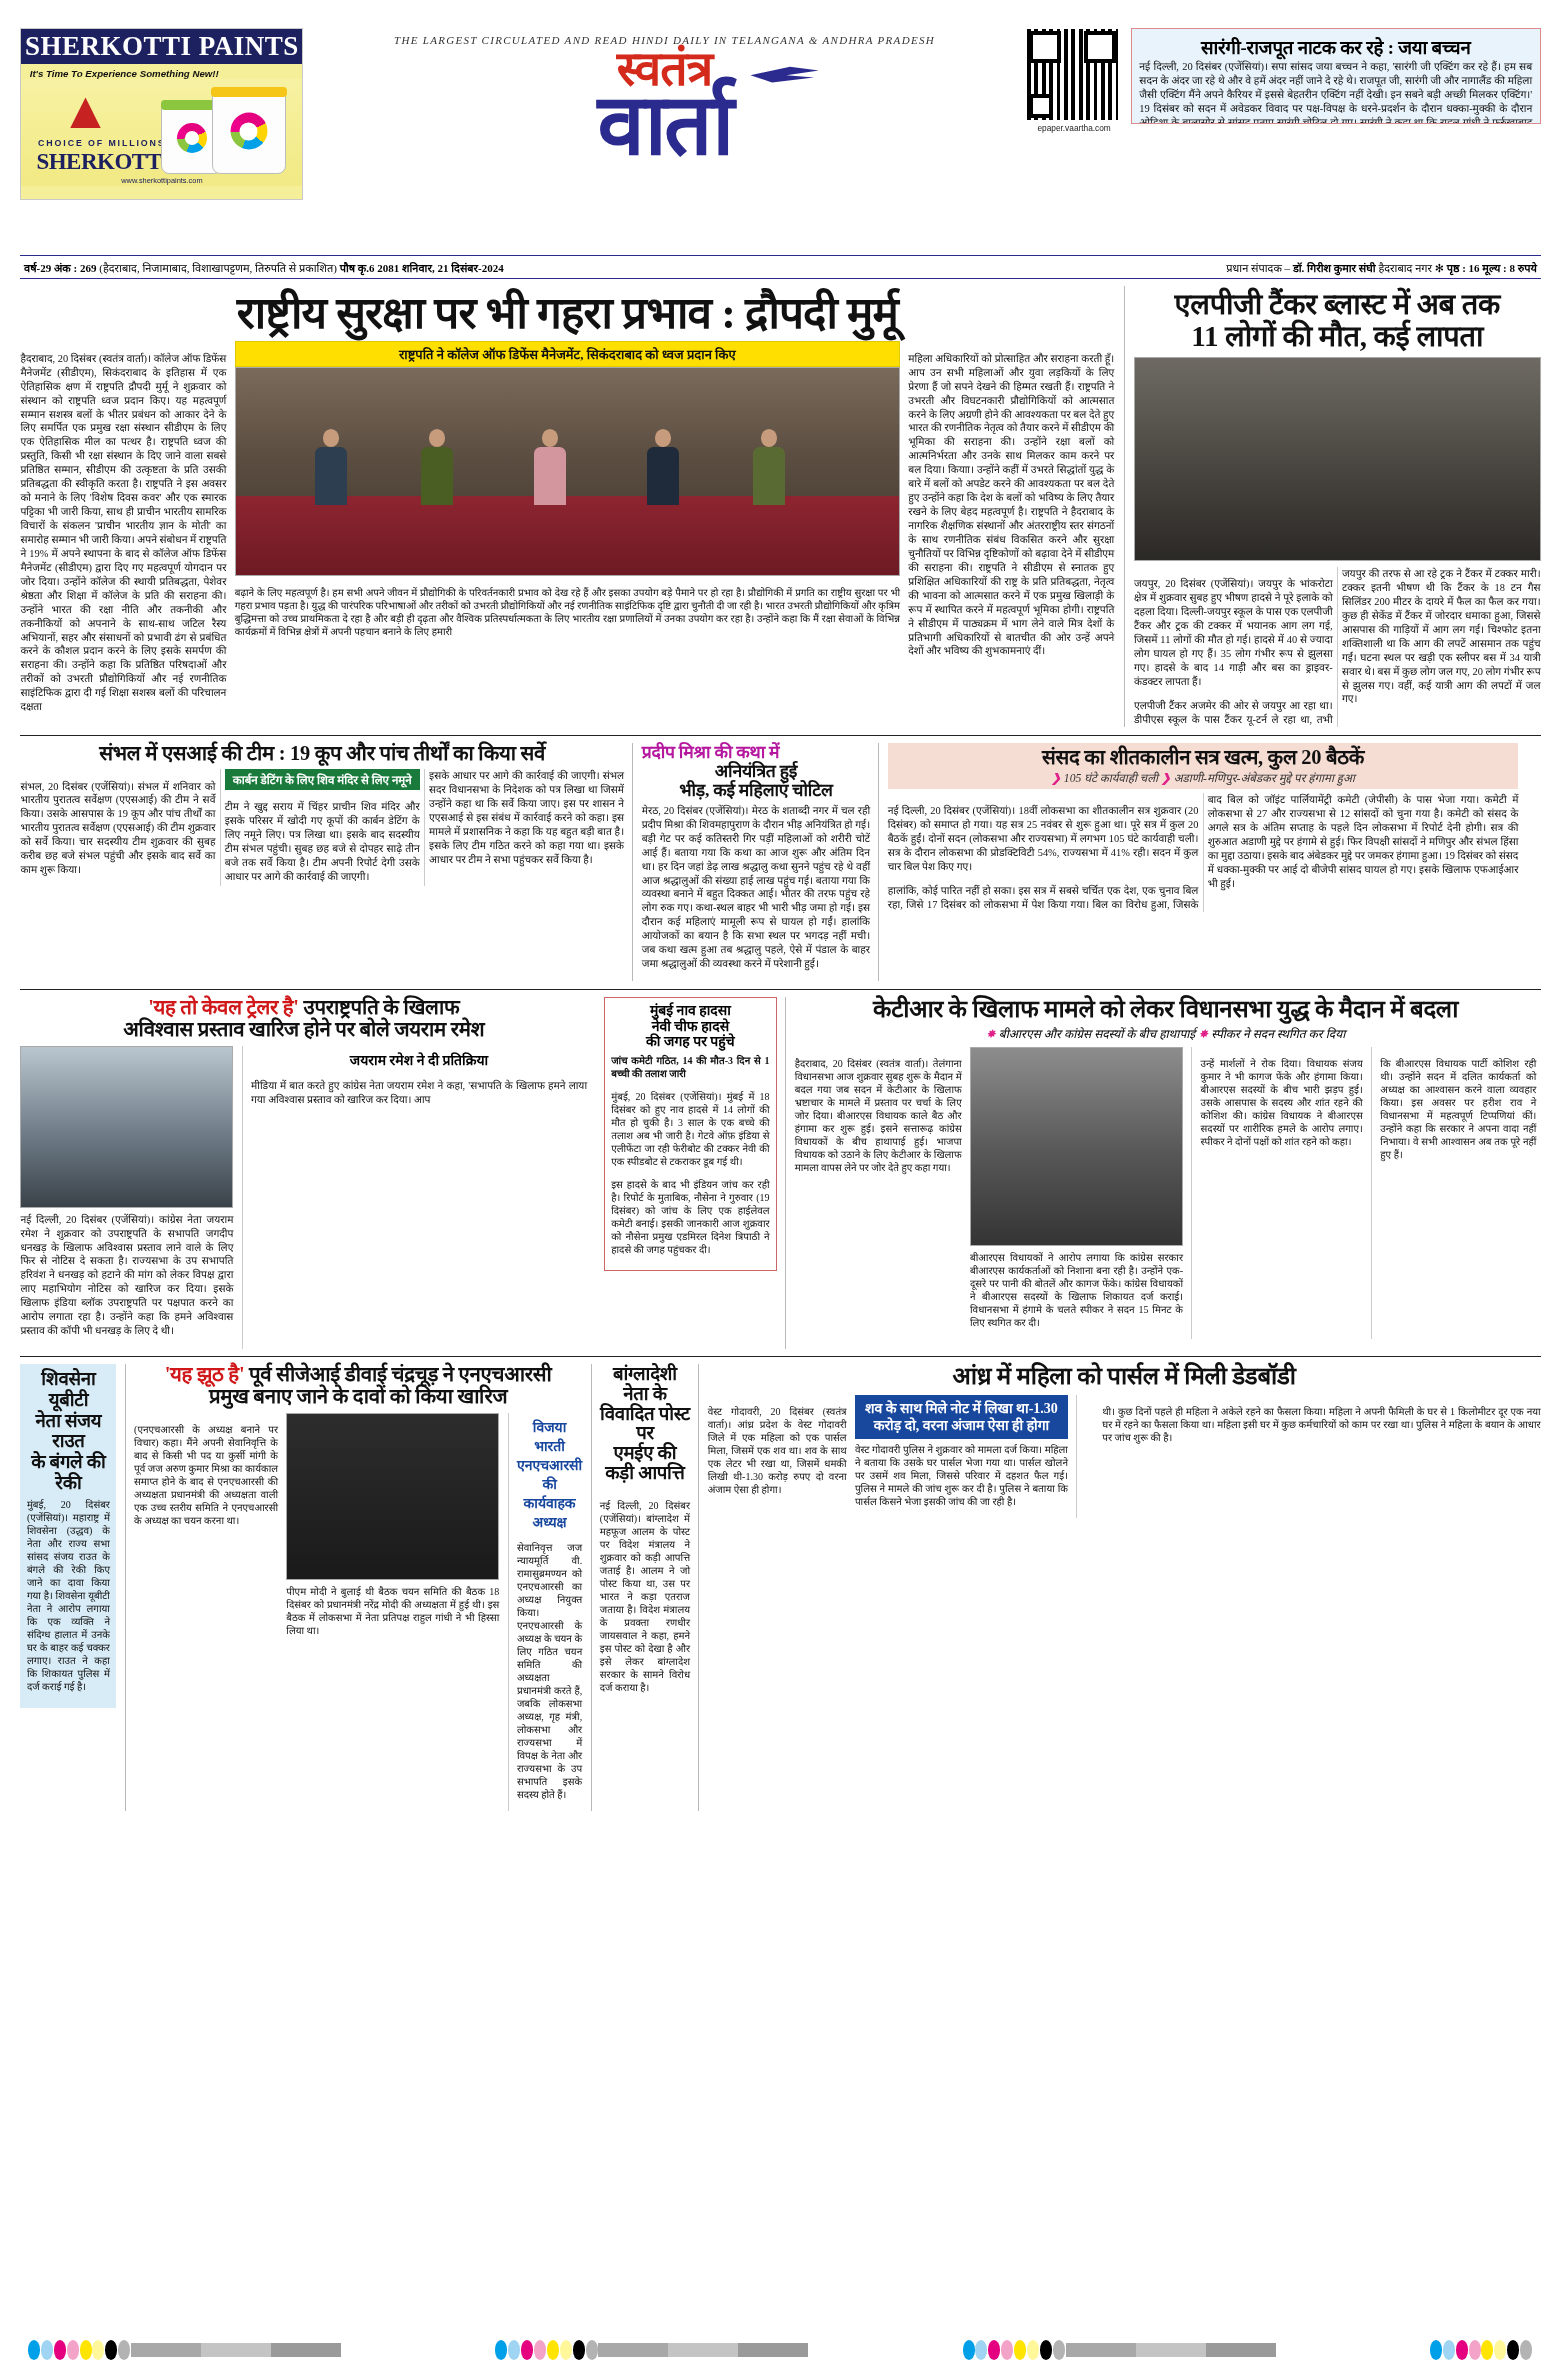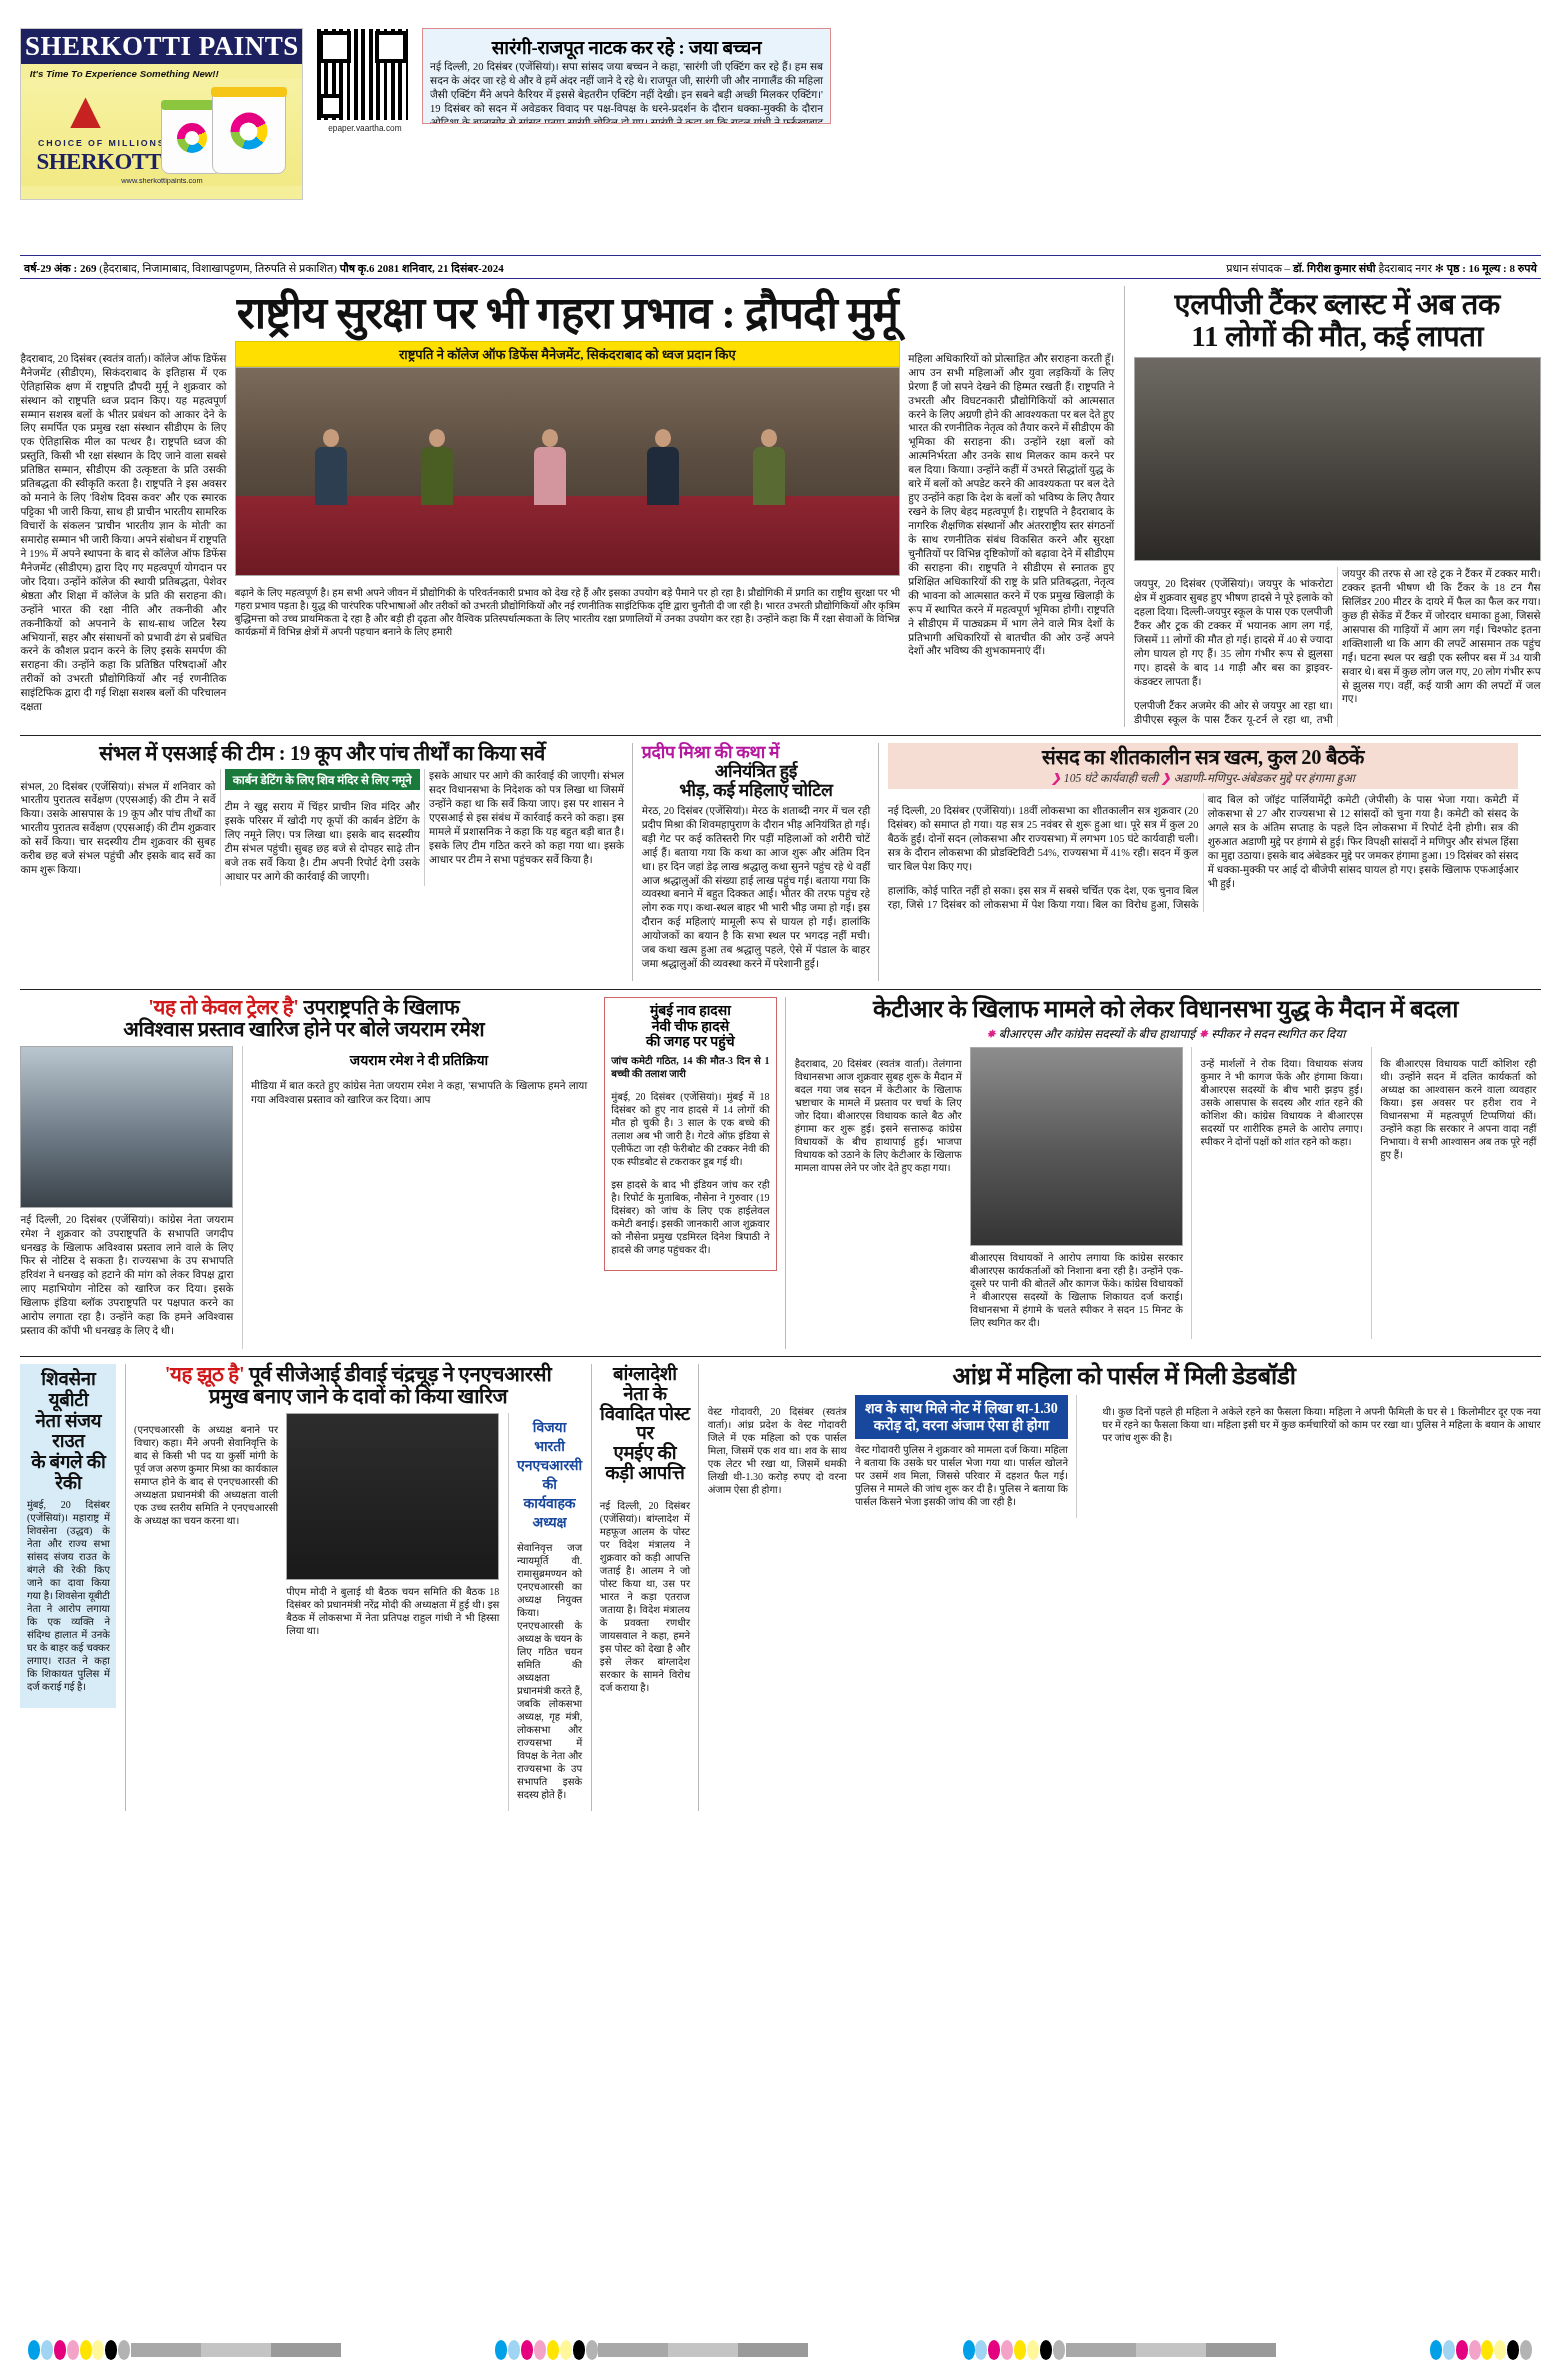--- a/index.html
+++ b/index.html
@@ -386,20 +386,30 @@
           <div class="bucket b2">
               <div class="bucket-lid"></div>
               <div class="bucket-swirl"></div>
             </div>
         </div>
       </div>
       <div class="ad-site">www.sherkottipaints.com</div>
       <div class="ad-contact">For Trade Enquiries Contact:9989442820</div>
     </div>
 
+    <div class="masthead-center">
+      <div class="strapline">THE LARGEST CIRCULATED AND READ HINDI DAILY IN TELANGANA &amp; ANDHRA PRADESH</div>
+      <div class="nameplate">
+        <svg class="np-bird" viewBox="0 0 120 40">
+          <path d="M4 22 L70 8 L118 14 L64 22 L110 26 L40 34 Z" fill="#2b2b8f"></path>
+        </svg>
+        <div class="np-top">स्वतंत्र</div>
+        <div class="np-bottom">वार्ता</div>
+      </div>
+    </div>
 
     <div class="masthead-right">
       <div class="qr-wrap">
         <div class="qr">
             <span></span>
           </div>
         <div class="qr-label">epaper.vaartha.com</div>
       </div>
       <div class="news-box-top">
         <h3>सारंगी-राजपूत नाटक कर रहे : जया बच्चन</h3>

